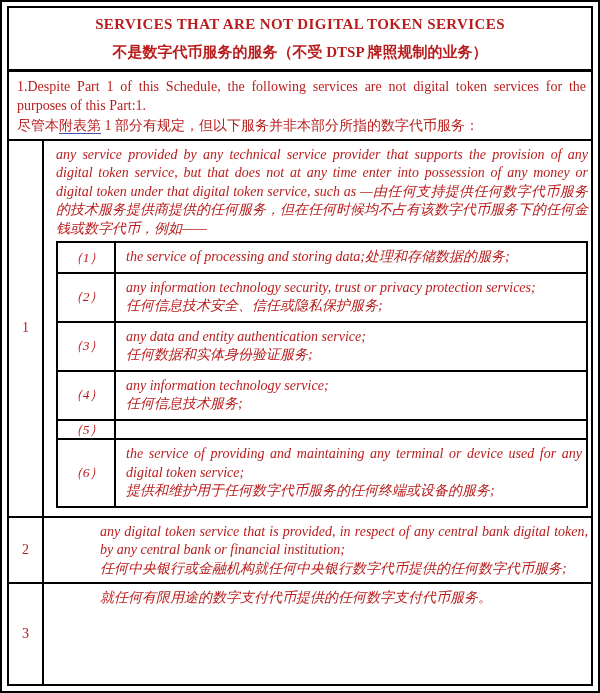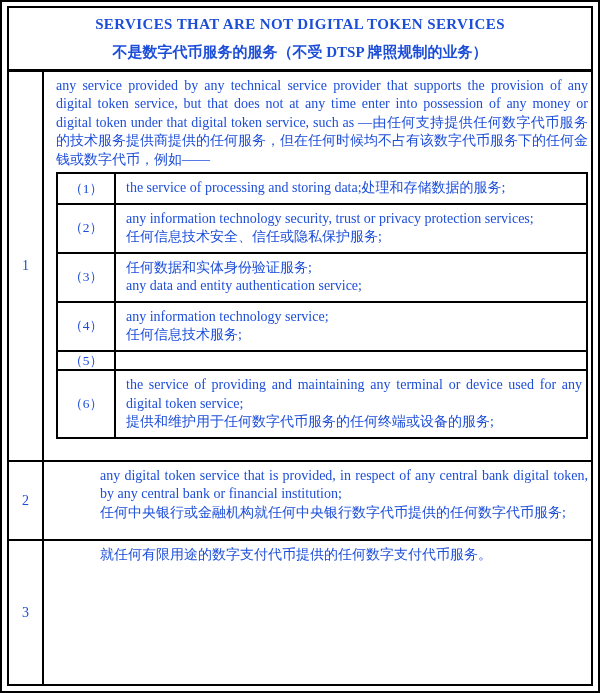--- a/index.html
+++ b/index.html
@@ -1,19 +1,19 @@
 <!DOCTYPE html>
 <html><head>
 <meta charset="utf-8">
 <style>
   html,body{margin:0;padding:0;background:#ffffff;}
   .page{
     width:600px;height:693px;box-sizing:border-box;
     border:2px solid #000;padding:4px 5px 5px 5px;background:#fff;
-    font-family:"Liberation Serif","DejaVu Serif",serif;color:#1d4ed8;
+    font-family:"Liberation Serif","DejaVu Serif",serif;color:#b91c1c;
   }
   .frame{
     border:2px solid #000;height:100%;box-sizing:border-box;
     display:flex;flex-direction:column;overflow:hidden;background:#fff;
   }
   .title-cell{
     text-align:center;padding:8px 8px 7px 8px;border-bottom:3px solid #000;
     font-weight:bold;
   }
   .title-en{font-size:15px;letter-spacing:.4px;}
@@ -25,21 +25,21 @@
   .intro-en{text-align:justify;}
   .intro-zh{}
   .link-underline{border-bottom:1.5px solid #3a56a8;}
   .tbody{flex:1;display:flex;flex-direction:column;}
   .row{display:flex;border-bottom:2px solid #000;}
   .row:last-child{border-bottom:none;flex:1;}
   .row-num{
     width:33px;min-width:33px;border-right:2px solid #000;
     display:flex;align-items:center;justify-content:center;font-size:14px;
   }
-  .row-content{flex:1;padding:5px 3px 17px 12px;font-size:14px;line-height:1.32;}
+  .row-content{flex:1;padding:5px 3px 4px 12px;font-size:14px;line-height:1.32;font-style:italic;}
   .lead{text-align:justify;}
   .sub-table{border:2px solid #000;margin:3px 0 4px 0;}
   .sub-row{display:flex;border-bottom:2px solid #000;}
   .sub-row:last-child{border-bottom:none;}
   .sub-num{
     width:56px;min-width:56px;border-right:2px solid #000;
     display:flex;align-items:center;justify-content:center;font-size:13.5px;
   }
   .sub-text{flex:1;padding:5px 4px 5px 10px;text-align:justify;}
   .cell-text{text-align:justify;margin-left:44px;}
@@ -48,20 +48,24 @@
 <body>
 
 <div class="page">
   <div class="frame">
 
     <div class="title-cell">
       <div class="title-en">SERVICES THAT ARE NOT DIGITAL TOKEN SERVICES</div>
       <div class="title-zh">不是数字代币服务的服务（不受 DTSP 牌照规制的业务）</div>
     </div>
 
+    <div class="intro-cell">
+      <div class="intro-en">1.Despite Part 1 of this Schedule, the following services are not digital token services for the purposes of this Part:1.</div>
+      <div class="intro-zh"><span>尽管本</span><span class="link-underline">附表第</span><span> 1 部分有规定，但以下服务并非本部分所指的数字代币服务：</span></div>
+    </div>
 
     <div class="tbody">
 
       <div class="row">
         <div class="row-num">1</div>
         <div class="row-content">
           <div class="lead">any service provided by any technical service provider that supports the provision of any digital token service, but that does not at any time enter into possession of any money or digital token under that digital token service, such as —由任何支持提供任何数字代币服务的技术服务提供商提供的任何服务，但在任何时候均不占有该数字代币服务下的任何金钱或数字代币，例如——</div>
           <div class="sub-table">
 
             <div class="sub-row">
@@ -73,22 +77,22 @@
               <div class="sub-num">（2）</div>
               <div class="sub-text">
                 <div>any information technology security, trust or privacy protection services;</div>
                 <div>任何信息技术安全、信任或隐私保护服务;</div>
               </div>
             </div>
 
             <div class="sub-row">
               <div class="sub-num">（3）</div>
               <div class="sub-text">
+                <div>any data and entity authentication service;</div>
                 <div>任何数据和实体身份验证服务;</div>
-                <div>any data and entity authentication service;</div>
               </div>
             </div>
 
             <div class="sub-row">
               <div class="sub-num">（4）</div>
               <div class="sub-text">
                 <div>any information technology service;</div>
                 <div>任何信息技术服务;</div>
               </div>
             </div>

